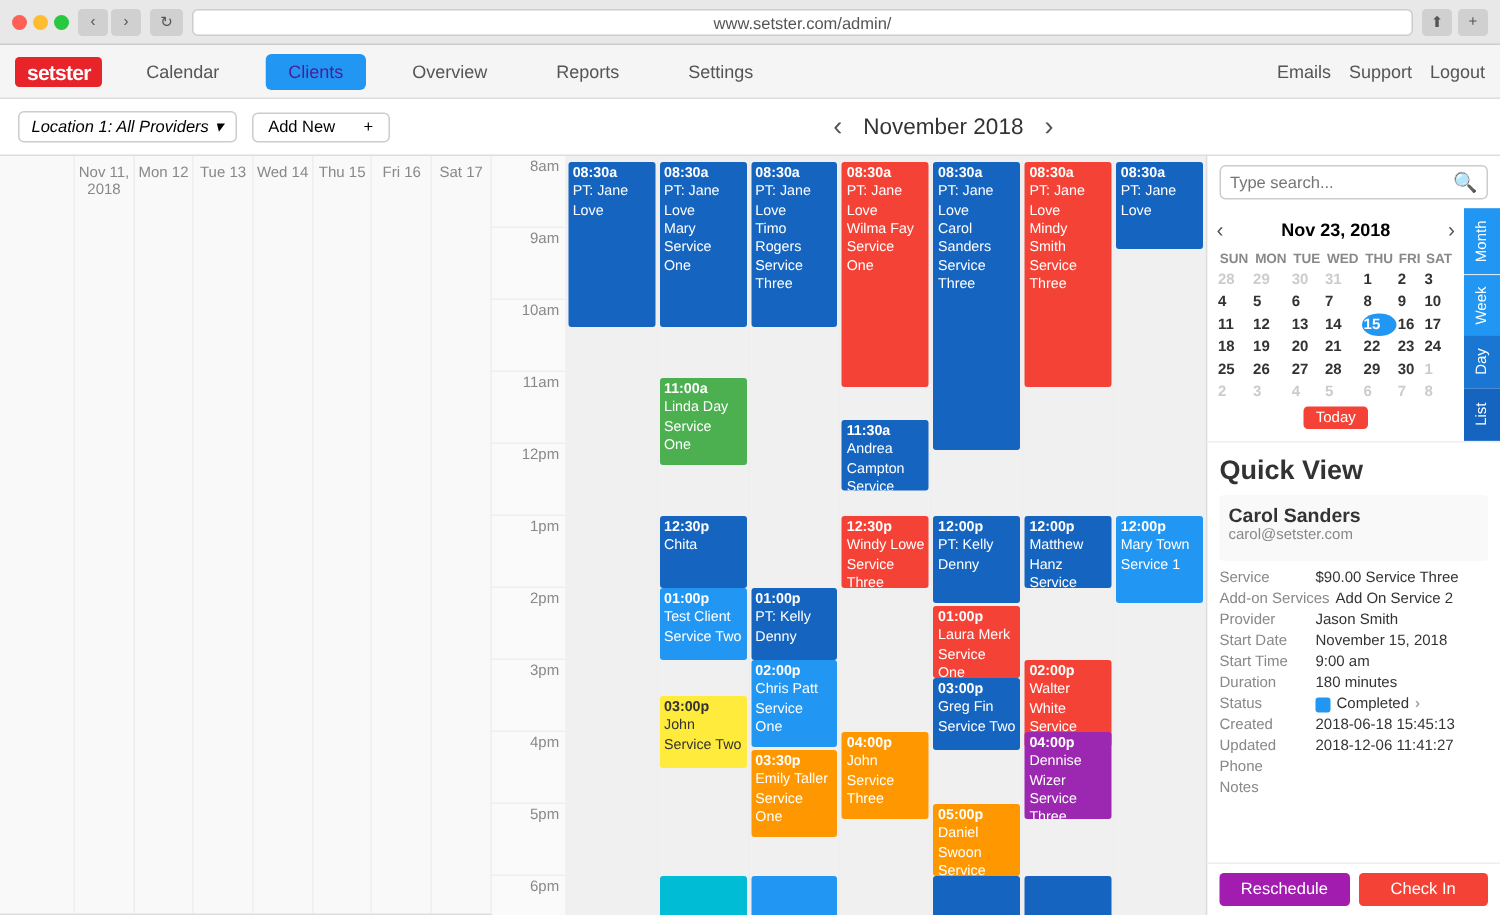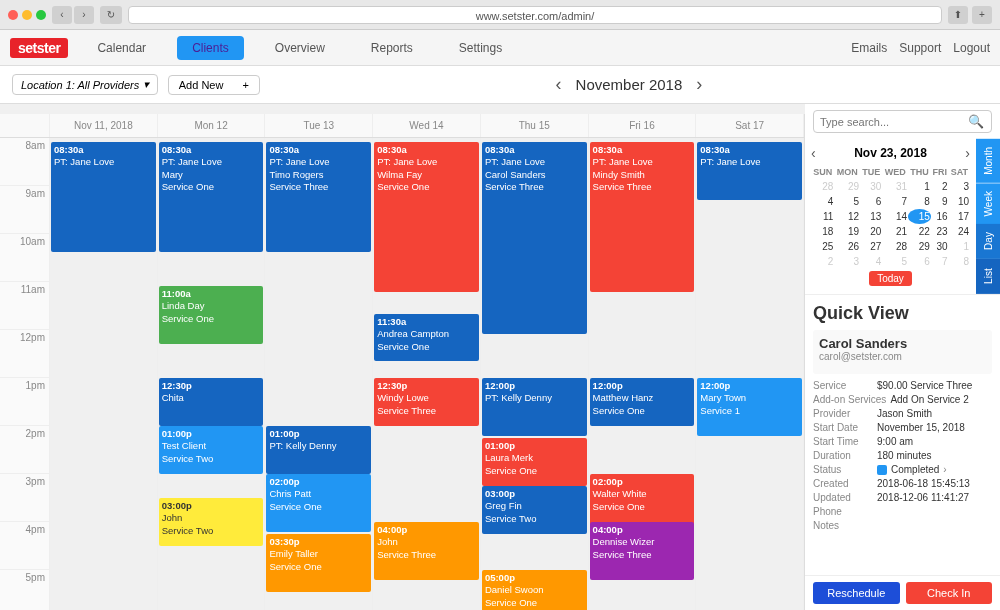--- a/index.html
+++ b/index.html
@@ -91,21 +91,21 @@
       background: white;
       gap: 19px;
     }
     .nav-week { display: flex; align-items: center; gap: 10px; margin: 0 auto; font-size: 15px; font-weight: 500; color: #333; }
     .week-nav-btn { background: none; border: none; cursor: pointer; font-size: 18px; color: #555; padding: 0 4px; }
 
     
     .main-container { display: flex; height: calc(610px - 30px - 36px - 38px); }
 
     
-    .calendar-area { flex: 1; display: flex; flex-direction: column; overflow: hidden; border-right: 1px solid #ddd; margin-top: 10px; }
+    .calendar-area { flex: 1; display: flex; overflow: hidden; border-right: 1px solid #ddd; }
     .calendar-header { display: flex; background: #f9f9f9; border-bottom: 1px solid #ddd; }
     .time-col-header { width: 50px; min-width: 50px; border-right: 1px solid #eee; }
     .day-col-header { flex: 1; text-align: center; padding: 6px 2px; border-right: 1px solid #eee; font-size: 11px; color: #555; }
     .calendar-body { flex: 1; overflow-y: auto; display: flex; }
     .time-col { width: 50px; min-width: 50px; border-right: 1px solid #eee; background: #fafafa; }
     .time-slot { height: 48px; border-bottom: 1px solid #eee; display: flex; align-items: flex-start; justify-content: flex-end; padding-right: 4px; padding-top: 2px; font-size: 10px; color: #888; }
     .days-grid { flex: 1; display: flex; }
     .day-col { flex: 1; border-right: 1px solid #eee; position: relative; min-height: 480px; }
     .day-col-inner { position: relative; }
 
@@ -156,38 +156,38 @@
       align-items: center;
       justify-content: center;
     }
     .view-btn-vertical.day-btn { background: #1976D2; }
     .view-btn-vertical.list-btn { background: #1565C0; }
     .mini-cal { flex: 1; padding: 6px; }
     .mini-cal-header { display: flex; align-items: center; justify-content: space-between; font-size: 12px; font-weight: 600; margin-bottom: 4px; }
     .mini-cal-nav { background: none; border: none; cursor: pointer; font-size: 14px; color: #555; }
     .mini-cal-grid { width: 100%; border-collapse: collapse; }
     .mini-cal-grid th { font-size: 9px; color: #888; text-align: center; padding: 2px 0; }
-    .mini-cal-grid td { font-size: 10px; text-align: right; padding: 2px 1px; cursor: pointer; color: #333; }
+    .mini-cal-grid td { font-size: 10px; text-align: left; padding: 2px 1px; cursor: pointer; color: #333; font-weight: bold; }
     .mini-cal-grid td.today { background: #2196F3; color: white; border-radius: 50%; }
     .mini-cal-grid td.other-month { color: #ccc; }
     .today-btn { background: #f44336; color: white; border: none; border-radius: 3px; font-size: 10px; padding: 2px 8px; cursor: pointer; display: block; margin: 2px auto; }
 
     
     .quick-view { padding: 8px; border-top: 1px solid #eee; flex: 1; overflow-y: auto; }
     .quick-view-title { font-size: 18px; font-weight: 600; color: #333; margin-bottom: 6px; }
     .qv-client-name { font-size: 13px; font-weight: 600; color: #333; }
     .qv-client-email { font-size: 10px; color: #888; margin-bottom: 6px; }
     .qv-row { display: flex; font-size: 10px; margin-bottom: 3px; gap: 4px; }
     .qv-label { color: #888; min-width: 60px; font-weight: 500; }
     .qv-value { color: #333; flex: 1; }
     .qv-status { display: flex; align-items: center; gap: 4px; }
     .status-dot { width: 10px; height: 10px; border-radius: 2px; background: #2196F3; display: inline-block; }
     .status-chevron { color: #888; font-size: 10px; }
     .qv-actions { display: flex; gap: 6px; margin-top: 8px; padding: 6px 8px; border-top: 1px solid #eee; }
-    .reschedule-btn { background: #1d4ed8; color: white; border: none; border-radius: 3px; padding: 1px 10px; font-size: 11px; cursor: pointer; flex: 1; }
+    .reschedule-btn { background: #a21caf; color: white; border: none; border-radius: 3px; padding: 1px 10px; font-size: 11px; cursor: pointer; flex: 1; }
     .checkin-btn { background: #f44336; color: white; border: none; border-radius: 3px; padding: 5px 10px; font-size: 11px; cursor: pointer; flex: 1; }
     .search-bar {
       display: flex;
       align-items: center;
       border: 1px solid #ccc;
       border-radius: 4px;
       margin: 6px 8px;
       padding: 3px 6px;
       background: white;
     }

